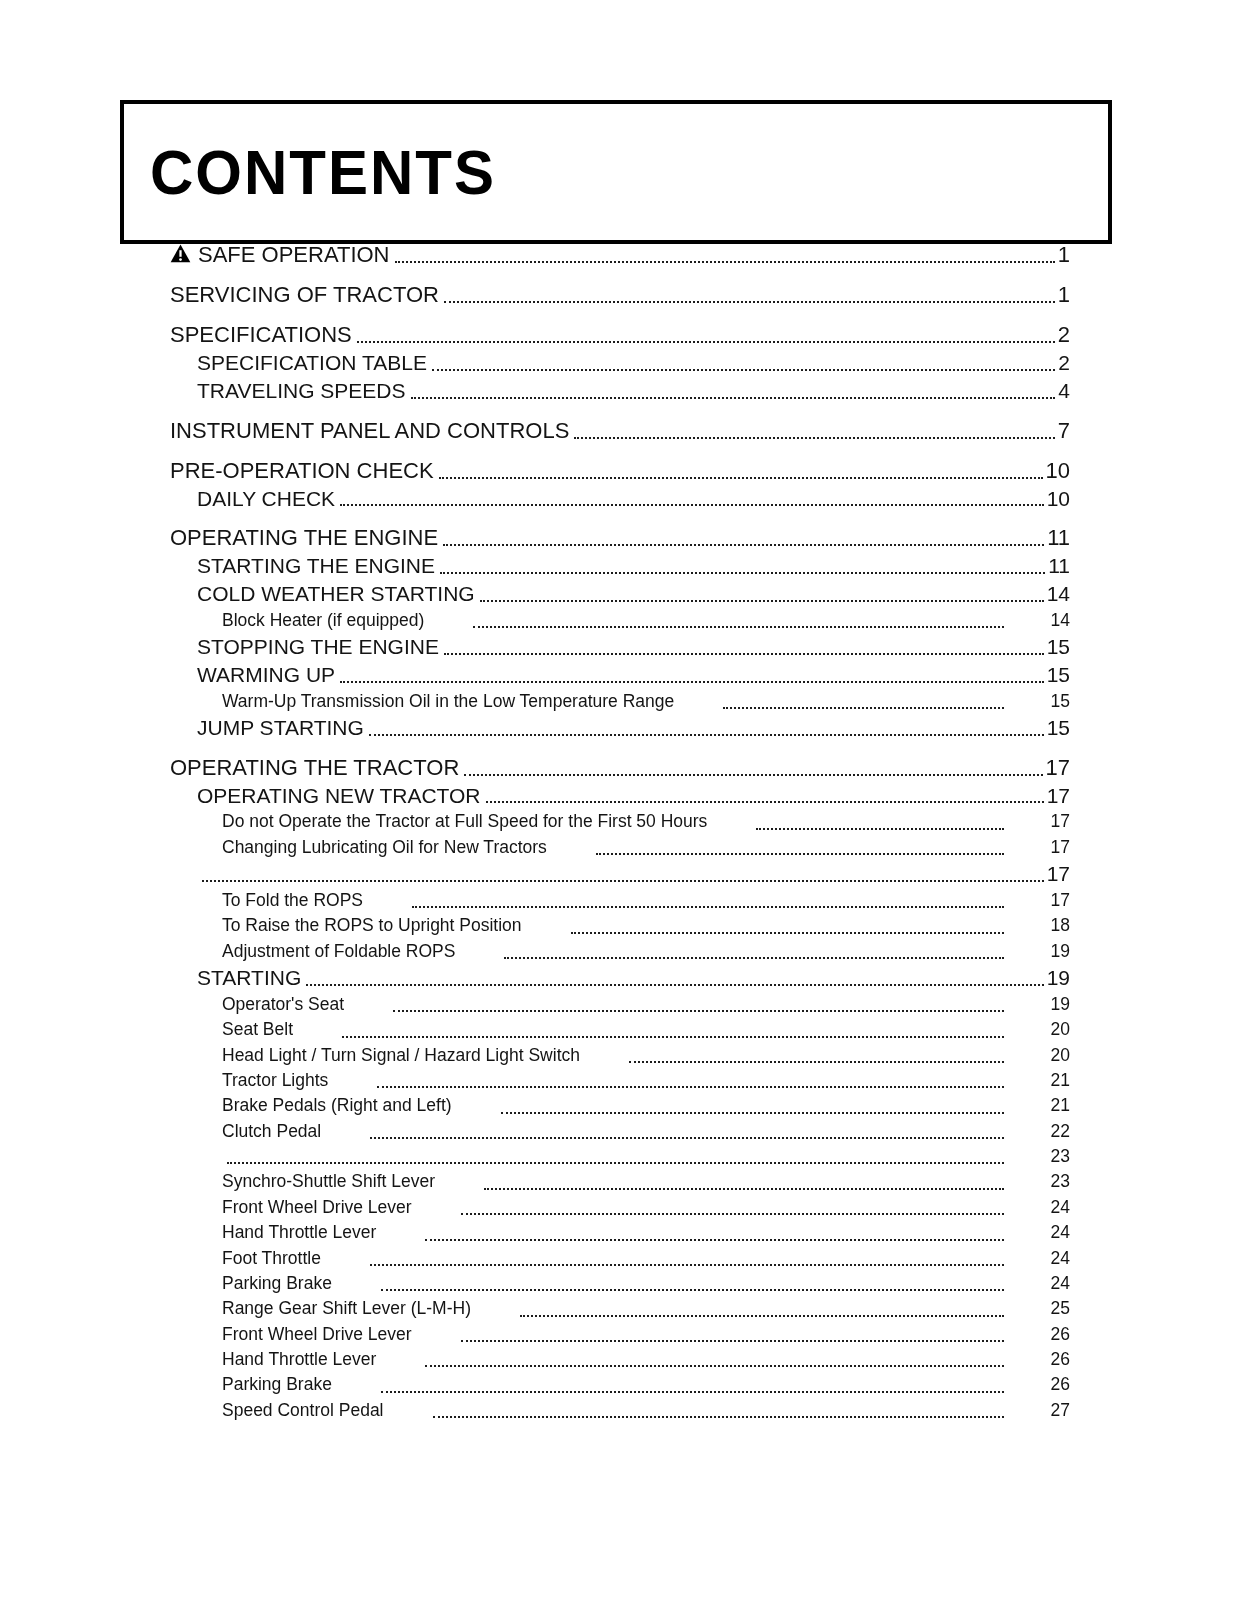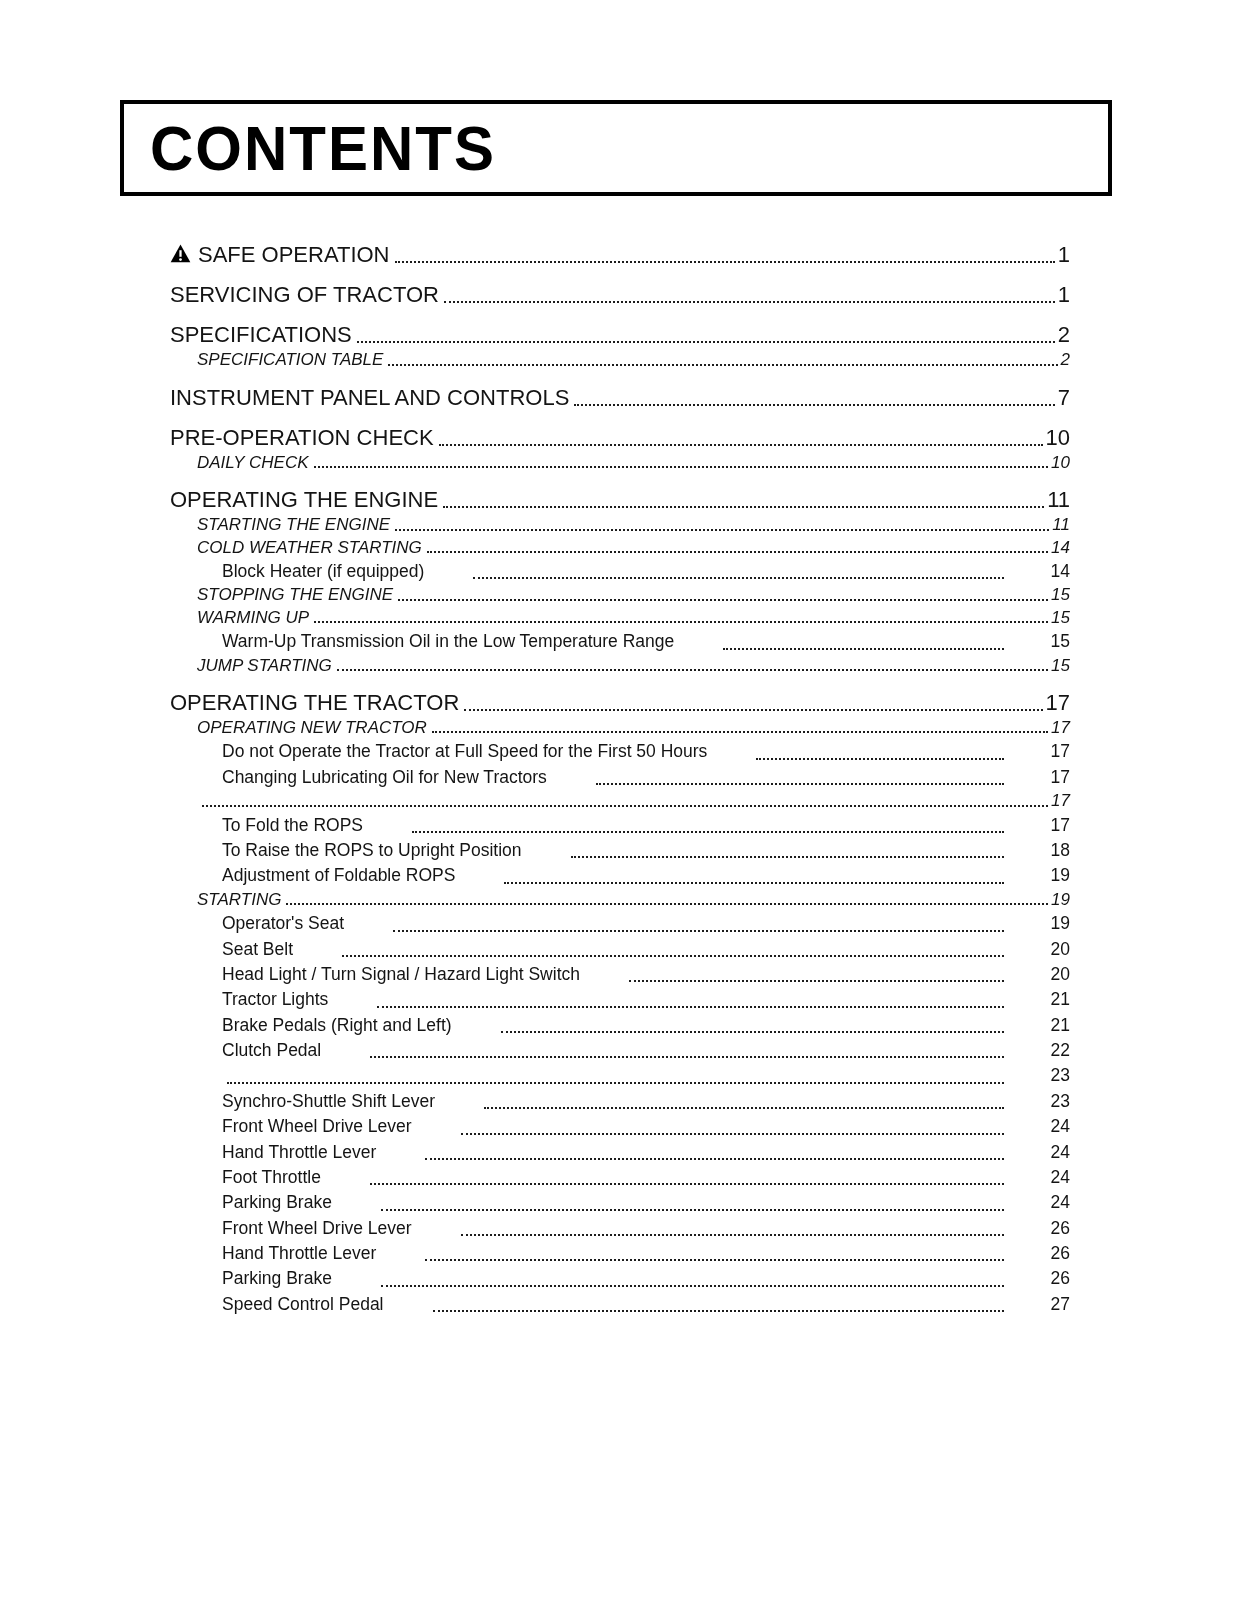--- a/index.html
+++ b/index.html
@@ -15,21 +15,21 @@
     font-family: "Liberation Sans", sans-serif;
     color: #111;
     overflow: hidden;
     margin: 0 auto;
   }
   .title-box {
     position: absolute;
     left: 120px;
     top: 100px;
     width: 992px;
-    height: 96px;
+    height: 144px;
     border: 4px solid #000;
     box-sizing: border-box;
     display: flex;
     align-items: center;
     padding-left: 26px;
   }
   .title-box h1 {
     margin: 0;
     font-size: 60px;
     font-weight: bold;
@@ -51,24 +51,23 @@
   }
   .row.lvl0 {
     font-size: 22px;
     line-height: 1.32;
     margin-top: 11px;
   }
   .row.lvl0:first-child {
     margin-top: 0;
   }
   .row.lvl1 {
-    font-size: 17px;
+    font-size: 21px;
     line-height: 1.32;
     padding-left: 27px;
-    font-style: italic;
   }
   .row.lvl2 {
     font-size: 17.5px;
     line-height: 1.45;
     padding-left: 52px;
     gap: 44px;
   }
   .label {
     flex: 0 0 auto;
   }
@@ -122,20 +121,25 @@
       <div class="row lvl0">
         <span class="label">SPECIFICATIONS</span>
         <span class="dots"></span>
         <span class="pageno">2</span>
       </div>
       <div class="row lvl1">
         <span class="label">SPECIFICATION TABLE</span>
         <span class="dots"></span>
         <span class="pageno">2</span>
       </div>
+      <div class="row lvl1">
+        <span class="label">TRAVELING SPEEDS</span>
+        <span class="dots"></span>
+        <span class="pageno">4</span>
+      </div>
       <div class="row lvl0">
         <span class="label">INSTRUMENT PANEL AND CONTROLS</span>
         <span class="dots"></span>
         <span class="pageno">7</span>
       </div>
       <div class="row lvl0">
         <span class="label">PRE-OPERATION CHECK</span>
         <span class="dots"></span>
         <span class="pageno">10</span>
       </div>
@@ -281,20 +285,25 @@
         <span class="label">Foot Throttle</span>
         <span class="dots"></span>
         <span class="pageno">24</span>
       </div>
       <div class="row lvl2">
         <span class="label">Parking Brake</span>
         <span class="dots"></span>
         <span class="pageno">24</span>
       </div>
       <div class="row lvl2">
+        <span class="label">Range Gear Shift Lever (L-M-H)</span>
+        <span class="dots"></span>
+        <span class="pageno">25</span>
+      </div>
+      <div class="row lvl2">
         <span class="label">Front Wheel Drive Lever</span>
         <span class="dots"></span>
         <span class="pageno">26</span>
       </div>
       <div class="row lvl2">
         <span class="label">Hand Throttle Lever</span>
         <span class="dots"></span>
         <span class="pageno">26</span>
       </div>
       <div class="row lvl2">

